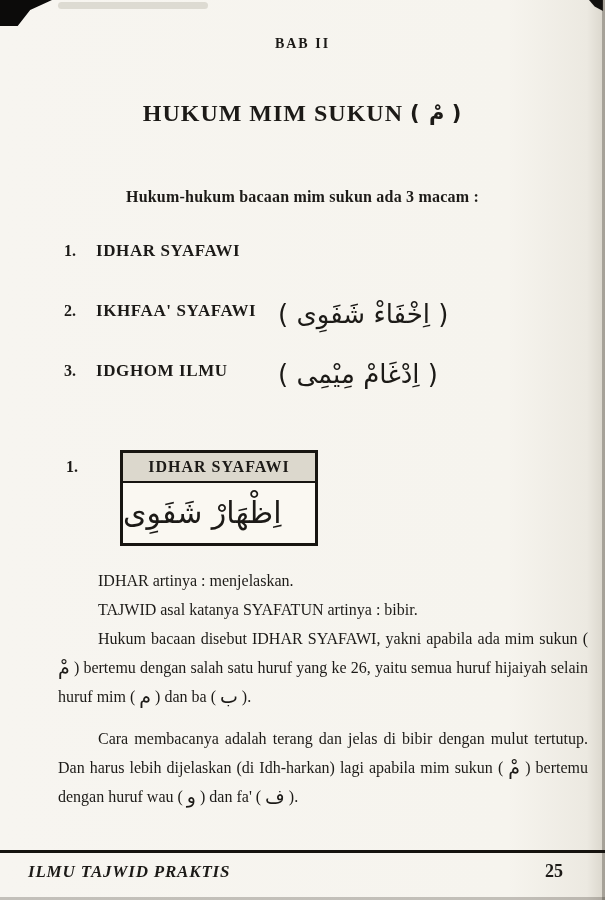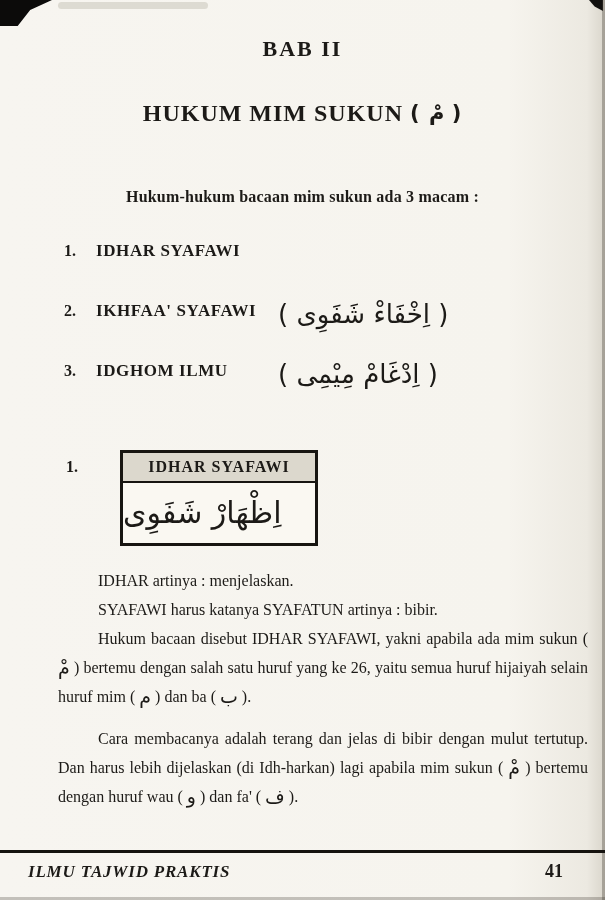--- a/index.html
+++ b/index.html
@@ -19,21 +19,21 @@
   .streak-top { position:absolute; left:58px; top:2px; width:150px; height:7px;
                 background:#c8c4ba; opacity:.55; border-radius:4px; }
   .blob-tr { position:absolute; right:2px; top:0; width:14px; height:11px; background:#11100e;
              clip-path: polygon(0 0, 100% 0, 100% 100%, 40% 60%); }
   .edge-right { position:absolute; right:0; top:0; width:3px; height:100%;
                 background:rgba(70,64,55,.35); }
   .edge-bottom { position:absolute; left:0; bottom:0; width:100%; height:3px;
                  background:rgba(60,55,48,.28); }
   
   .bab-title { position:absolute; top:36px; left:0; width:100%; text-align:center;
-               font-size:22px; font-weight:bold; letter-spacing:2px; }
+               font-size:14px; font-weight:bold; letter-spacing:2px; }
   .main-title { position:absolute; top:100px; left:0; width:100%; text-align:center;
                 font-size:24px; font-weight:bold; letter-spacing:1px; }
   .main-title .ar { font-size:21px; vertical-align:1px; }
   .intro { position:absolute; top:188px; left:0; width:100%; text-align:center;
            font-size:16px; font-weight:bold; letter-spacing:.2px; }
   
   .rule-row { position:absolute; left:0; width:100%; height:52px; }
   .row-1 { top:228px; } .row-2 { top:288px; } .row-3 { top:348px; }
   .rule-num { position:absolute; left:64px; top:14px; font-size:16px; font-weight:bold; }
   .rule-label { position:absolute; left:96px; top:13px; font-size:17px; font-weight:bold;
@@ -97,22 +97,22 @@
 
   <div class="section-num">1.</div>
 
   <div class="rule-box">
     <div class="box-title">IDHAR SYAFAWI</div>
     <div class="box-ar">اِظْهَارْ شَفَوِى</div>
   </div>
 
   <div class="paras">
     <p class="para"><span>IDHAR artinya : menjelaskan.</span></p>
-    <p class="para"><span>SYAFAWI harus katanya SYAFATUN artinya : bibir.</span></p>
+    <p class="para"><span>TAJWID asal katanya SYAFATUN artinya : bibir.</span></p>
     <p class="para"><span>Hukum bacaan disebut IDHAR SYAFAWI, yakni apabila ada mim sukun ( </span><span class="ar-inline">مْ</span><span> ) bertemu dengan salah satu huruf yang ke 26, yaitu semua huruf hijaiyah selain huruf mim ( </span><span class="ar-inline">م</span><span> ) dan ba ( </span><span class="ar-inline">ب</span><span> ).</span></p>
     <p class="para para-gap"><span>Cara membacanya adalah terang dan jelas di bibir dengan mulut tertutup. Dan harus lebih dijelaskan (di Idh-harkan) lagi apabila mim sukun ( </span><span class="ar-inline">مْ</span><span> ) bertemu dengan huruf wau ( </span><span class="ar-inline">و</span><span> ) dan fa' ( </span><span class="ar-inline">ف</span><span> ).</span></p>
   </div>
 
   <div class="footer-rule"></div>
   <div class="footer-left">ILMU TAJWID PRAKTIS</div>
-  <div class="footer-page">41</div>
+  <div class="footer-page">25</div>
 
 </div>
 
 </body></html>

